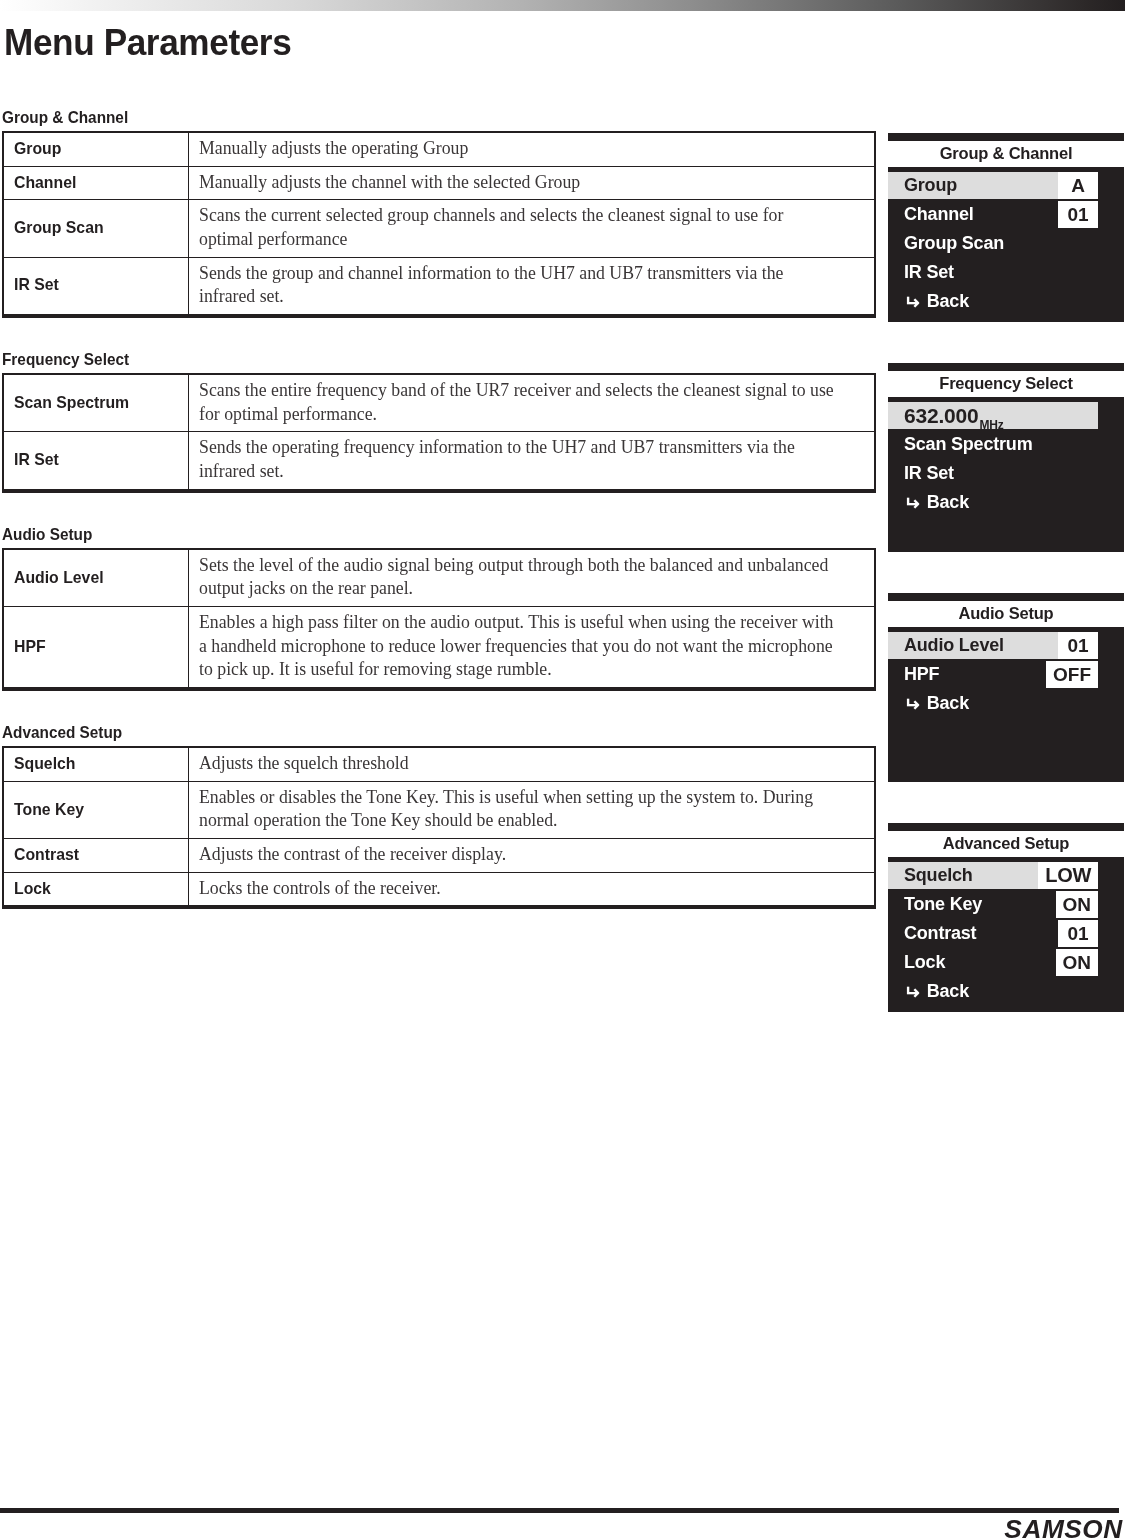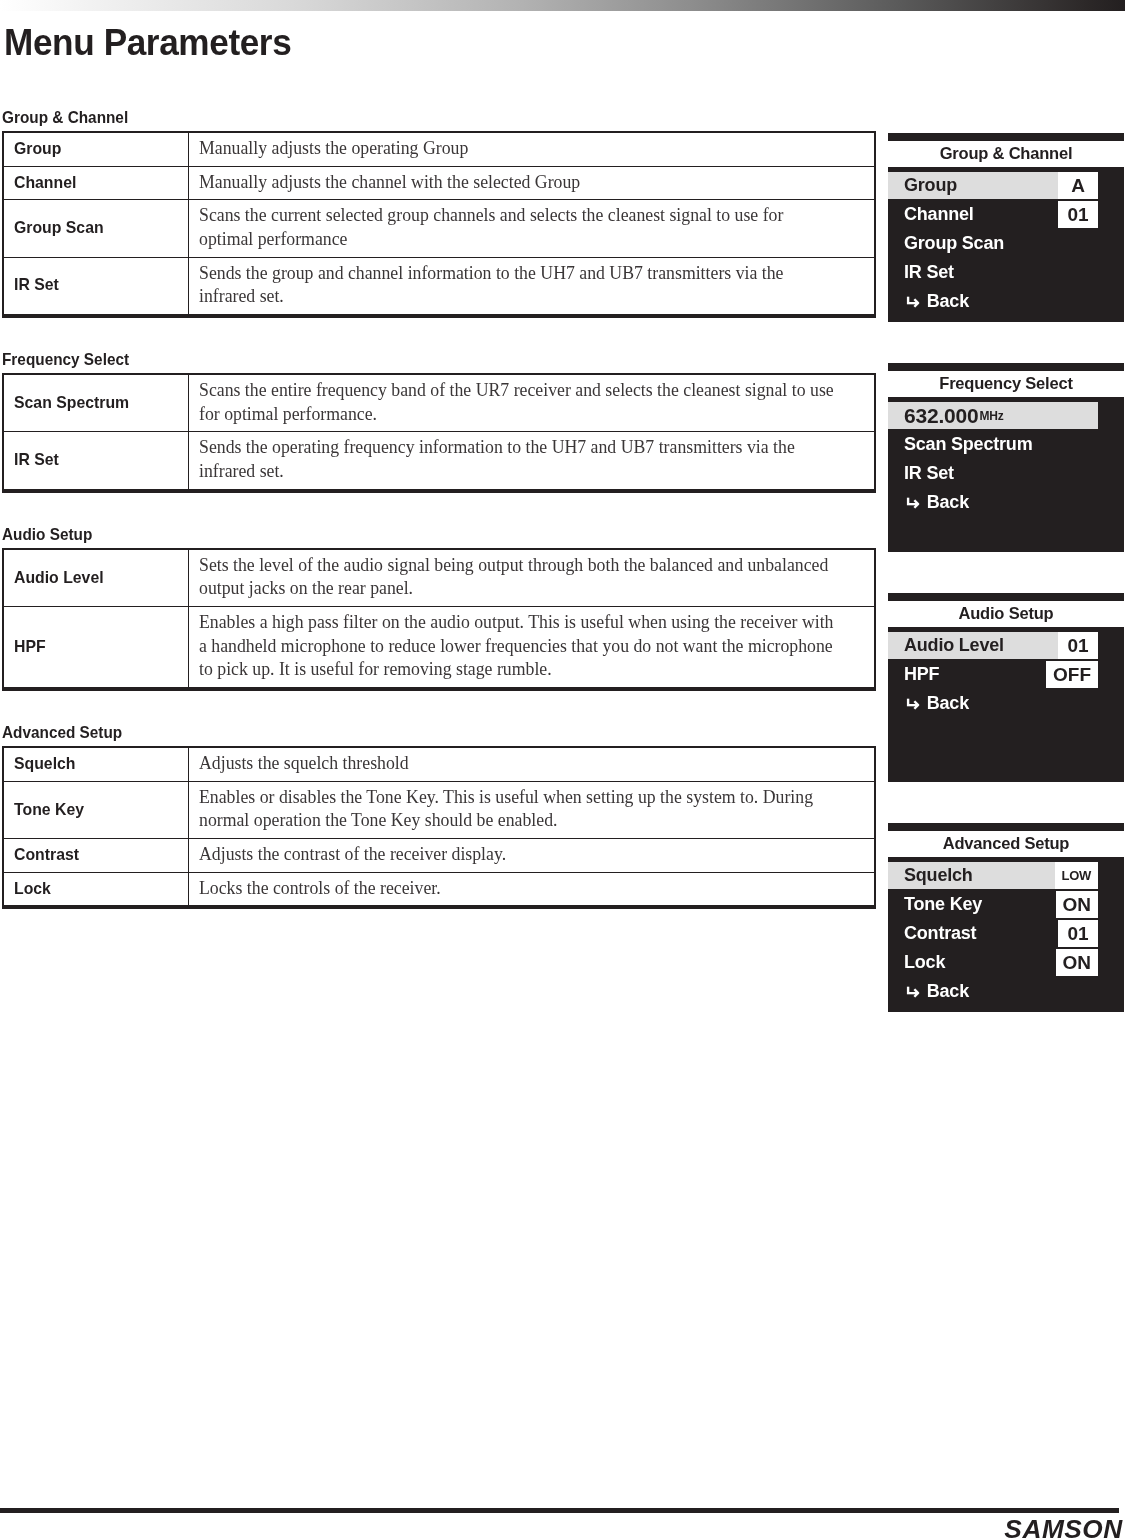--- a/index.html
+++ b/index.html
@@ -153,42 +153,42 @@
     min-width: 40px;
     padding: 0 7px;
     display: flex;
     align-items: center;
     justify-content: center;
     margin-right: 26px;
     box-sizing: border-box;
     white-space: nowrap;
   }
   .lcd-value.narrow {
-    font-size: 13px;
+    font-size: 20px;
     font-family: "Liberation Sans Narrow", "Liberation Sans", sans-serif;
     letter-spacing: -0.3px;
   }
   .lcd-freq {
     color: #231f20;
     background: #dddddd;
     font-size: 21px;
     font-weight: bold;
     padding-left: 16px;
     height: 27px;
     margin-right: 26px;
     display: flex;
     align-items: center;
     letter-spacing: -0.2px;
   }
   .lcd-freq .unit {
     font-size: 12px;
     font-weight: bold;
     margin-left: 1px;
     position: relative;
-    top: 0;
+    top: 9px;
   }
   .arrow-glyph {
     display: inline-block;
     margin-right: 7px;
     font-size: 19px;
     line-height: 1;
     position: relative;
     top: 1px;
   }
   .lcd-spacer-row { height: 29px; }

